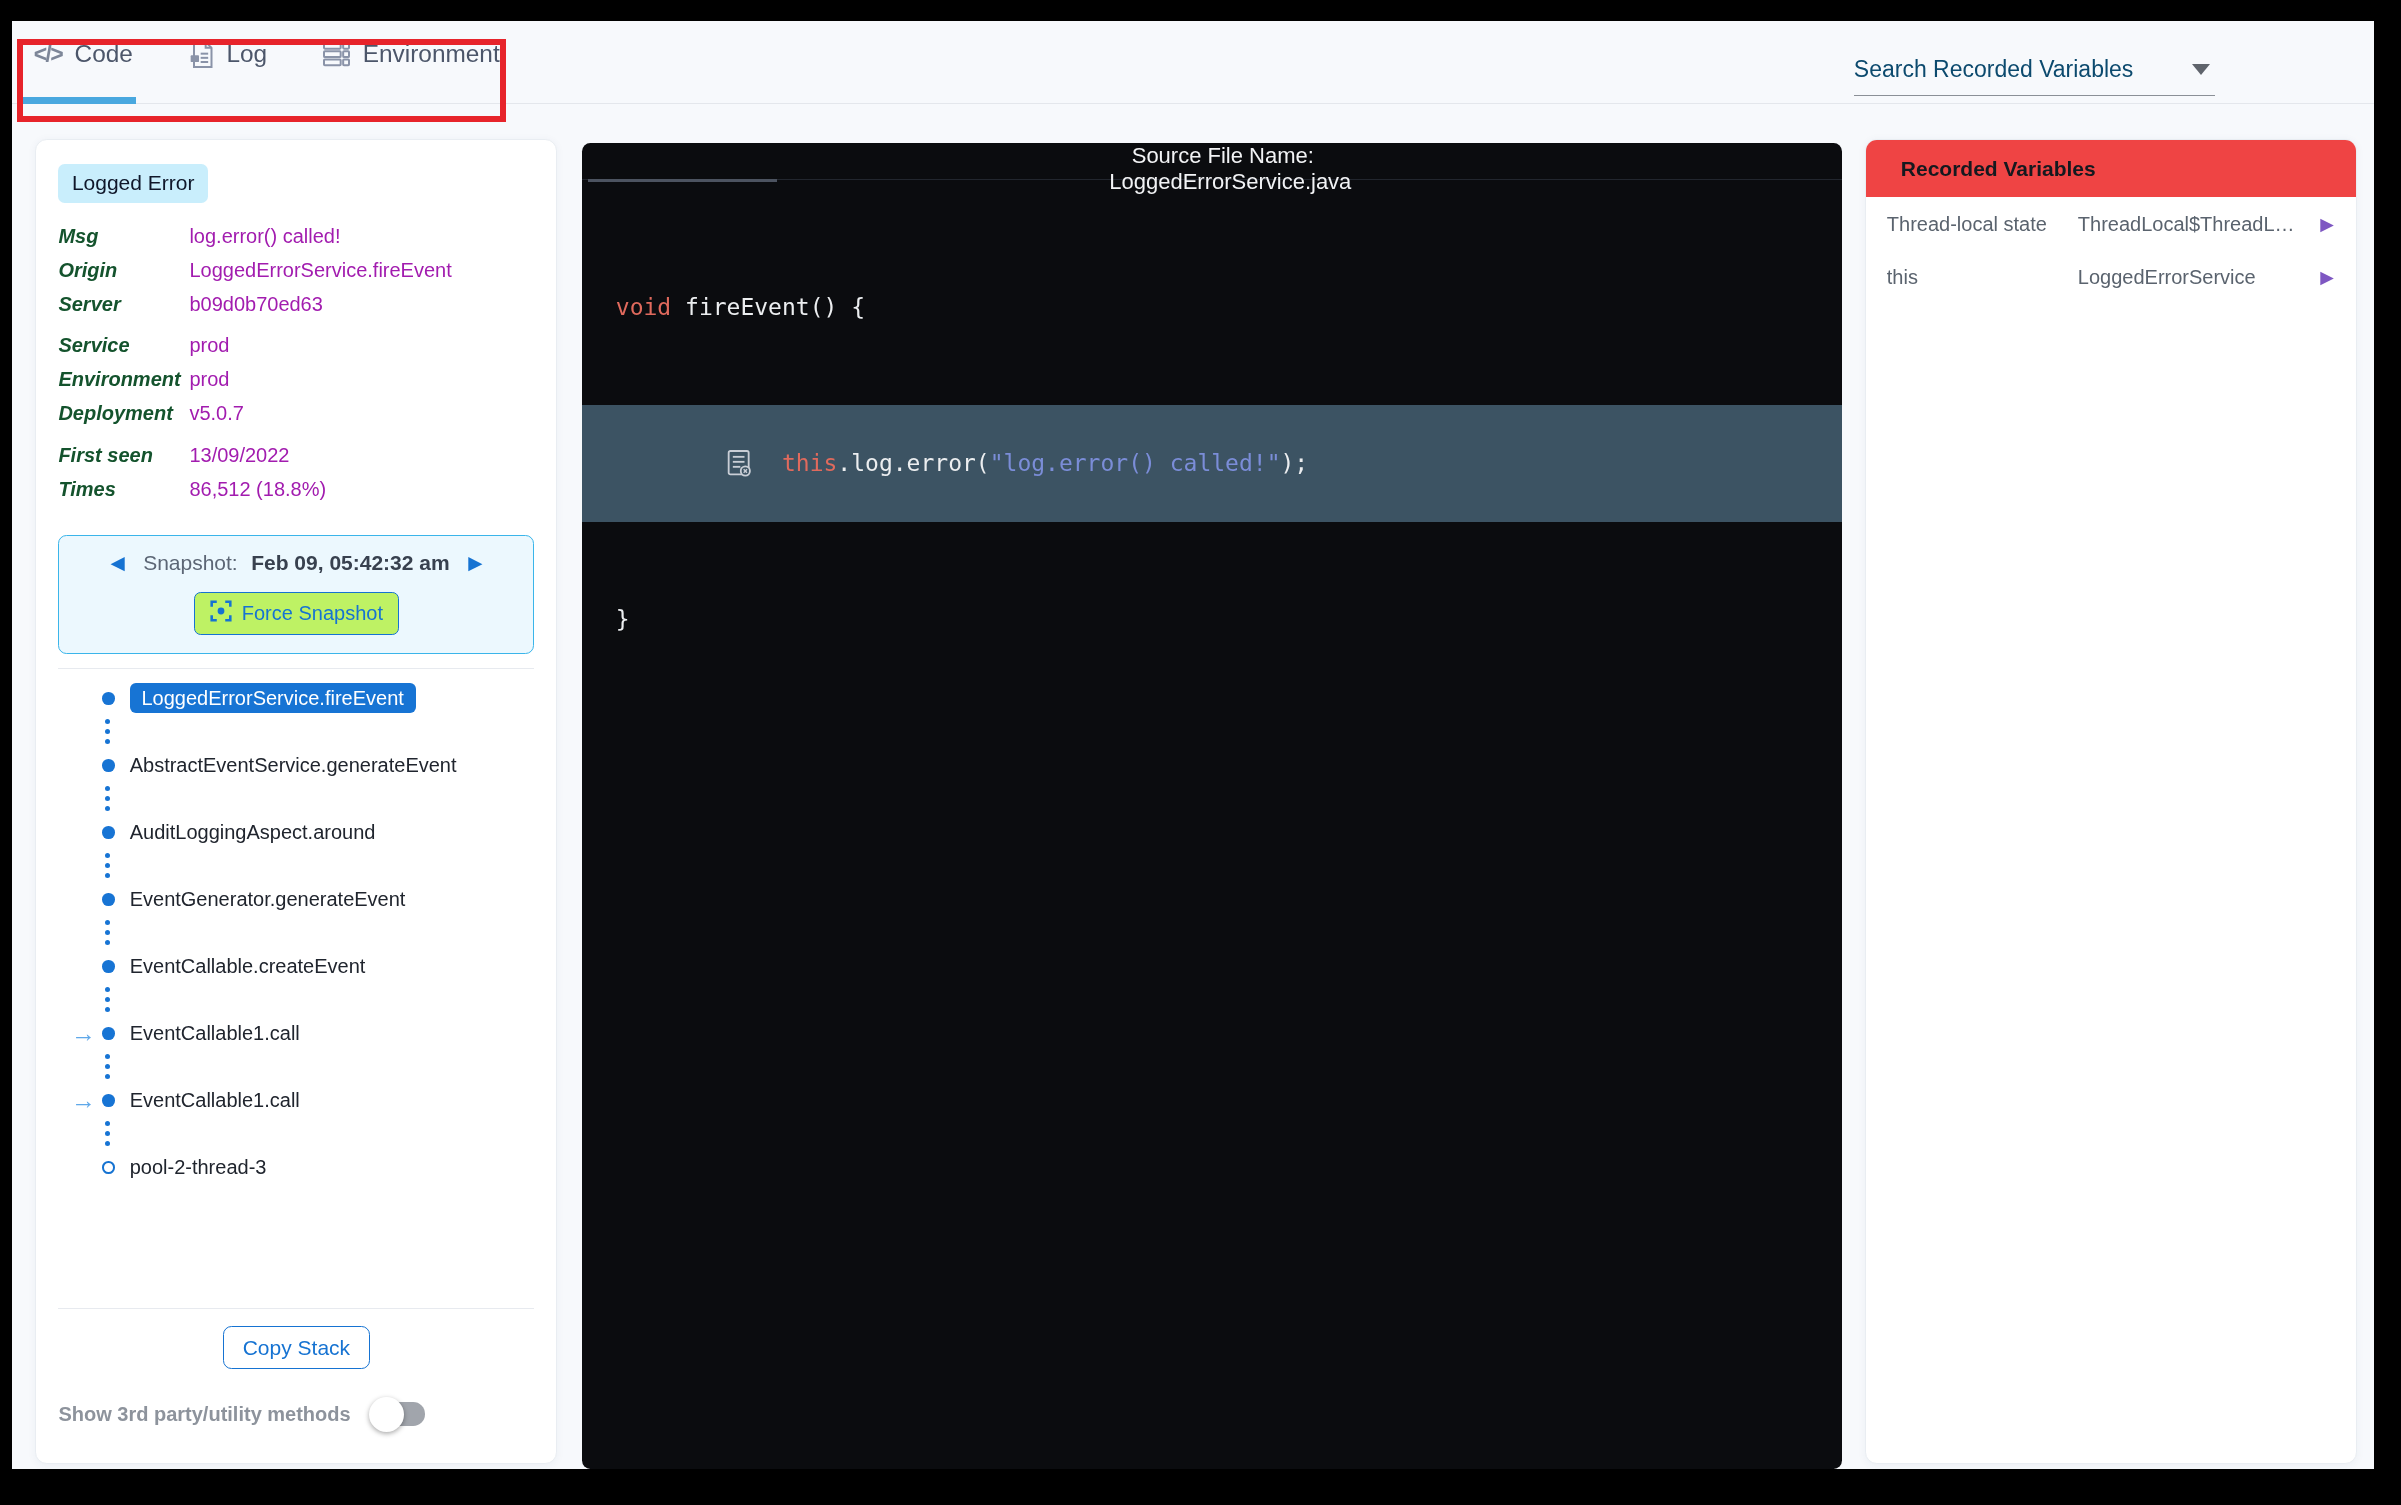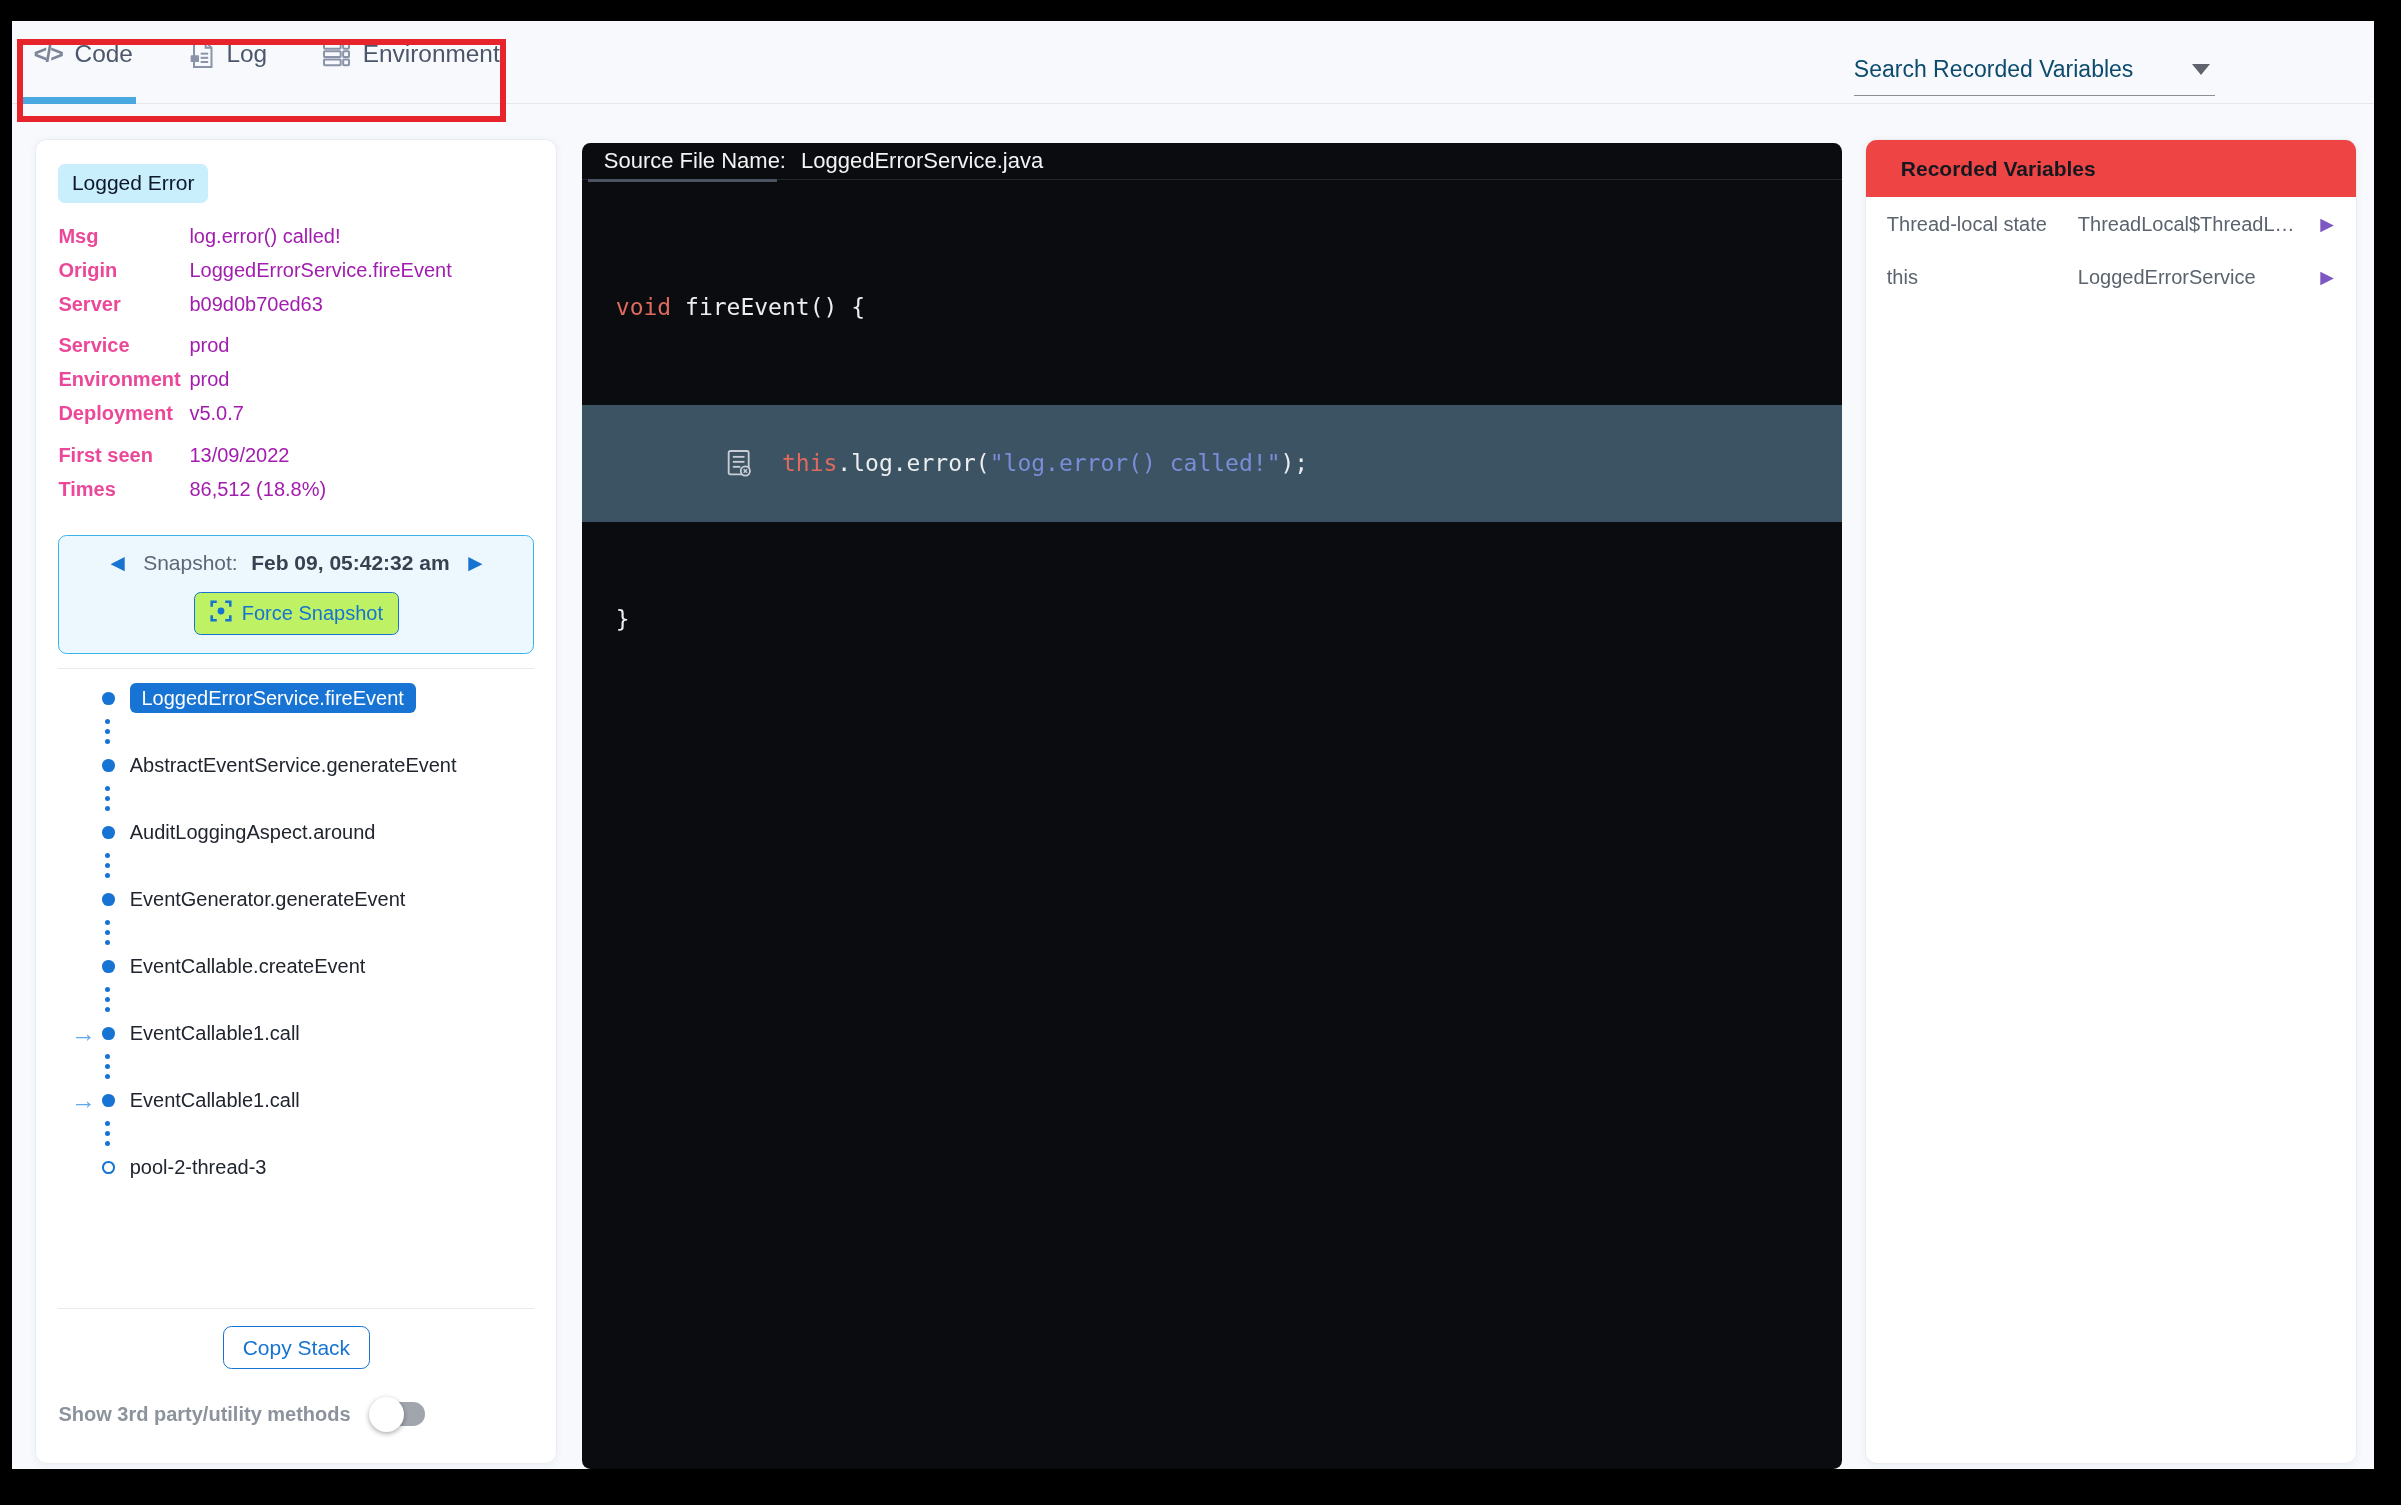--- a/index.html
+++ b/index.html
@@ -23,21 +23,21 @@
   
   .card { position:absolute; background:#fff; border:0.8px solid #e9edf2; border-radius:11.8px; box-shadow:0 1.7px 8.4px rgba(40,60,90,0.05); }
   .left-card { left:23.6px; top:118px; width:522px; height:1325px; display:flex; flex-direction:column; padding:0 22px; }
   .right-card { left:1853px; top:118px; width:492px; height:1325px; overflow:hidden; }
 
   
   .badge { align-self:flex-start; margin-top:23.6px; background:#c9eefc; color:#0f172a; font-size:21px; padding:7.6px 13.5px; border-radius:6.7px; }
   .details { margin-top:22px; }
   .drow { display:flex; margin-bottom:11px; font-size:20px; }
   .drow.gap { margin-top:18.5px; }
-  .dlabel { width:131px; font-weight:700; color:#ec4899; flex:none; }
+  .dlabel { width:131px; font-weight:700; color:#14532d; flex:none;font-style:italic; }
   .dvalue { color:#a21caf; }
 
   .snapshot-box { margin-top:23.6px; border:1.7px solid #3ab5ea; background:#ecf8fe; border-radius:8.4px; padding:15px 5px 18.5px; text-align:center; }
   .snap-nav { display:flex; align-items:center; justify-content:center; gap:13.5px; font-size:21px; color:#5c6675; }
   .snap-arrow { color:#1673d2; font-size:18.5px; cursor:pointer; padding:0 5px; }
   .snap-value { font-weight:700; color:#38414f; }
   .force-btn { margin-top:17px; display:inline-flex; align-items:center; gap:10px; border:1.7px solid #1673d2; border-radius:6.7px; background:#bef264; color:#1673d2; font-size:20px; padding:6.7px 15px; cursor:pointer; }
 
   .hr { border-top:0.8px solid #e7eaef; margin:13.5px 0 0; }
   .stack { margin-top:13.5px; margin-left:6.7px; }
@@ -53,21 +53,21 @@
   .spacer { flex:1; }
   .copy-btn { align-self:center; border:1.7px solid #1673d2; color:#1673d2; background:#fff; border-radius:8.4px; font-size:21px; padding:8.4px 18.5px; margin:17px 0 25px; cursor:pointer; }
   .toggle-row { display:flex; align-items:center; padding-bottom:29px;font-weight:bold; }
   .toggle-label { font-size:20px; color:#8d939c; }
   .switch { position:relative; width:61px; height:40px; margin-left:18.5px; cursor:pointer; flex:none; }
   .switch .track { position:absolute; left:6.7px; top:8.4px; width:49px; height:23.6px; border-radius:11.8px; background:#a1a5ac; }
   .switch .knob { position:absolute; left:0; top:2.5px; width:35px; height:35px; border-radius:50%; background:#fff; box-shadow:0 1.7px 5px rgba(0,0,0,0.35); }
 
   
   .editor { position:absolute; left:570px; top:122px; width:1260px; height:1326px; background:#0b0c0f; border-radius:8.4px; overflow:hidden; }
-  .ed-header { position:relative; height:37px; display:flex; align-items:center; padding-left:22px; border-bottom:1.7px solid #22262e; font-size:22px; color:#f2f3f5; }
+  .ed-header { position:relative; height:37px; display:flex; align-items:center; padding-left:22px; border-bottom:1.7px solid #22262e; font-size:22px; color:#f2f3f5;flex-direction:column; }
   .ed-header .fname { margin-left:15px; }
   .ed-tabline { position:absolute; left:6.7px; bottom:-2.5px; width:189px; height:2.5px; background:#4c5360; }
   .code { font-family:"DejaVu Sans Mono", monospace; font-size:23px; line-height:39px; padding-top:30px; white-space:pre; color:#eceef0; }
   .cline { padding-left:34px; }
   .hline { position:relative; background:#3c5363; padding-left:34px; }
   .kw { color:#e06a5d; }
   .str { color:#7b8dd8; }
   .logpoint { position:absolute; left:6.7px; top:5px; }
 
   

